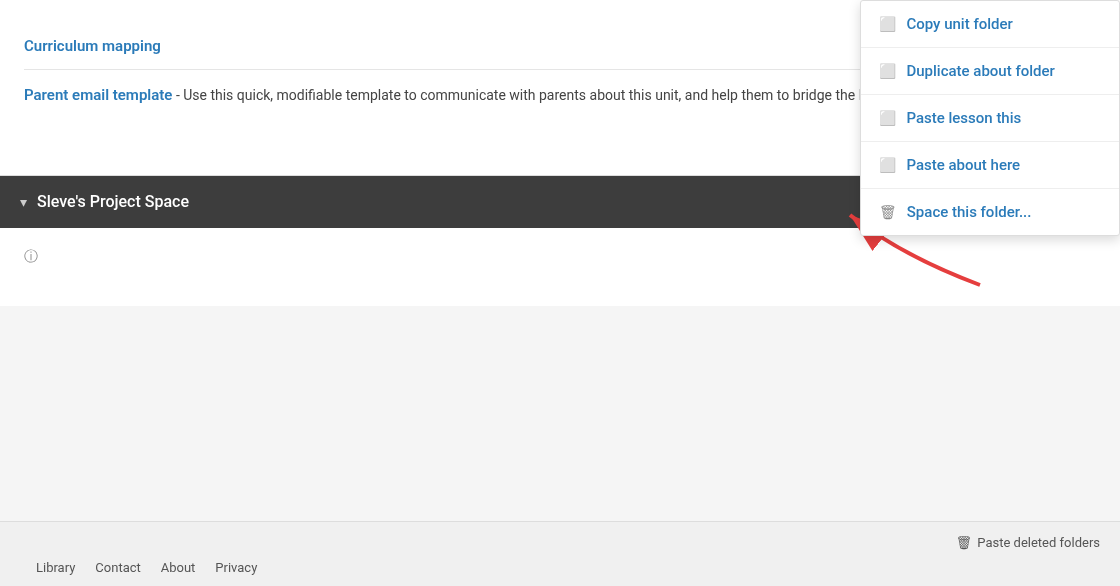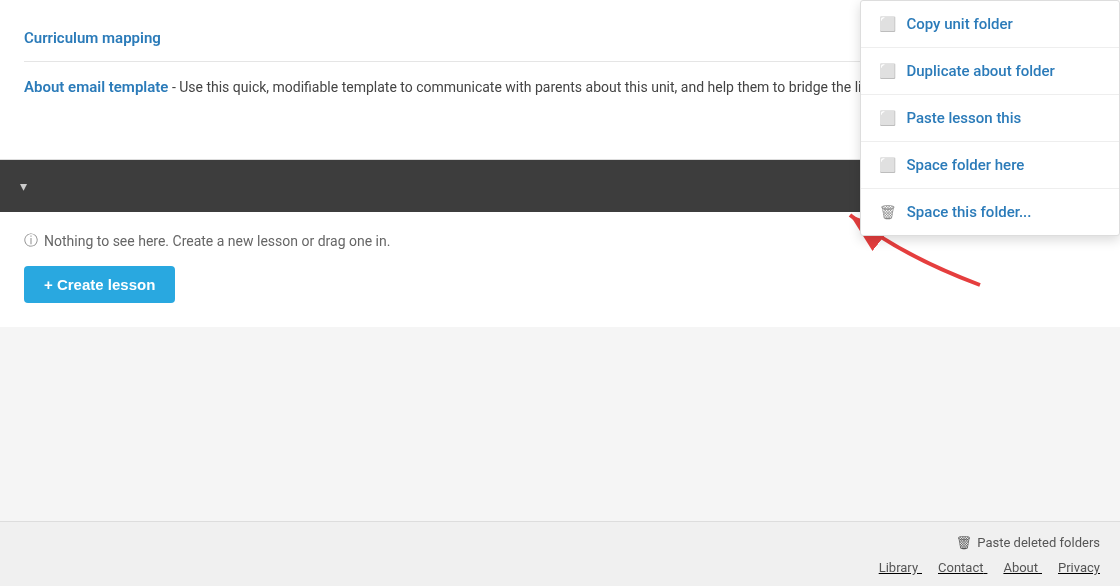--- a/index.html
+++ b/index.html
@@ -7,21 +7,21 @@
       font-family: -apple-system, BlinkMacSystemFont, 'Segoe UI', Roboto, sans-serif;
       background: #f5f5f5;
       width: 1120px;
       height: 586px;
       overflow: hidden;
       position: relative;
     }
 
     .main-content {
       background: #fff;
-      padding: 28px 24px;
+      padding: 36px 24px;
       border-bottom: 1px solid #ddd;
     }
 
     .link-primary {
       color: #2b7bb9;
       text-decoration: none;
       font-weight: 600;
       font-size: 15px;
     }
 
@@ -141,22 +141,20 @@
     .footer-top a {
       color: #555;
       font-size: 13px;
       text-decoration: none;
       display: inline-flex;
       align-items: center;
       gap: 5px;
     }
 
     .footer-bottom {
-      text-align: right;
-      text-decoration: underline;
     }
 
     .footer-bottom a {
       color: #555;
       font-size: 13px;
       text-decoration: none;
       margin-left: 16px;
     }
 
     
@@ -210,49 +208,46 @@
       pointer-events: none;
     }
   </style>
 </head>
 <body>
 
 <div class="main-content">
   <a class="link-primary">Curriculum mapping</a>
   <hr class="divider">
   <div class="parent-email-block">
-    <a class="link-primary">About email template</a><span> - Use this quick, modifiable template to communicate with parents about this unit, and help them to bridge the link between school and home.</span>
+    <a class="link-primary">Parent email template</a><span> - Use this quick, modifiable template to communicate with parents about this unit, and help them to bridge the link between school and home.</span>
   </div>
   <div class="version-line">Version 1.10</div>
 </div>
 
 <div class="project-bar">
   <div class="project-bar-left">
     <span class="chevron-icon">▾</span>
+    <span>Sleve's Project Space</span>
   </div>
   <div class="project-bar-right">
     <a class="bar-btn">
       <span>⚙</span>
       <span>Edit</span>
     </a>
     <a class="bar-btn more">
       <span>♡</span>
       <span>More</span>
     </a>
   </div>
 </div>
 
 <div class="lesson-area">
   <div class="info-line">
     <span class="info-icon">ⓘ</span>
-    <span>Nothing to see here. Create a new lesson or drag one in.</span>
-  </div>
-  <button class="create-lesson-btn">
-    <span>+ Create lesson</span>
-  </button>
+  </div>
 </div>
 
 <div class="arrow-overlay">
   <svg width="200" height="100" viewBox="0 0 200 100">
     <defs>
       <marker id="arrowhead" markerWidth="10" markerHeight="7" refX="10" refY="3.5" orient="auto">
         <polygon points="0 0, 10 3.5, 0 7" fill="#e53e3e"></polygon>
       </marker>
     </defs>
     <path d="M 160 90 Q 80 60 30 20" stroke="#e53e3e" stroke-width="4" fill="none" marker-end="url(#arrowhead)"></path>
@@ -282,19 +277,19 @@
   <div class="dropdown-item">
     <span class="dropdown-icon">⬜</span>
     <span>Duplicate about folder</span>
   </div>
   <div class="dropdown-item">
     <span class="dropdown-icon">⬜</span>
     <span>Paste lesson this</span>
   </div>
   <div class="dropdown-item">
     <span class="dropdown-icon">⬜</span>
-    <span>Space folder here</span>
+    <span>Paste about here</span>
   </div>
   <div class="dropdown-item delete-item">
     <span class="dropdown-icon trash">🗑</span>
     <span>Space this folder...</span>
   </div>
 </div>
 
 </body></html>

